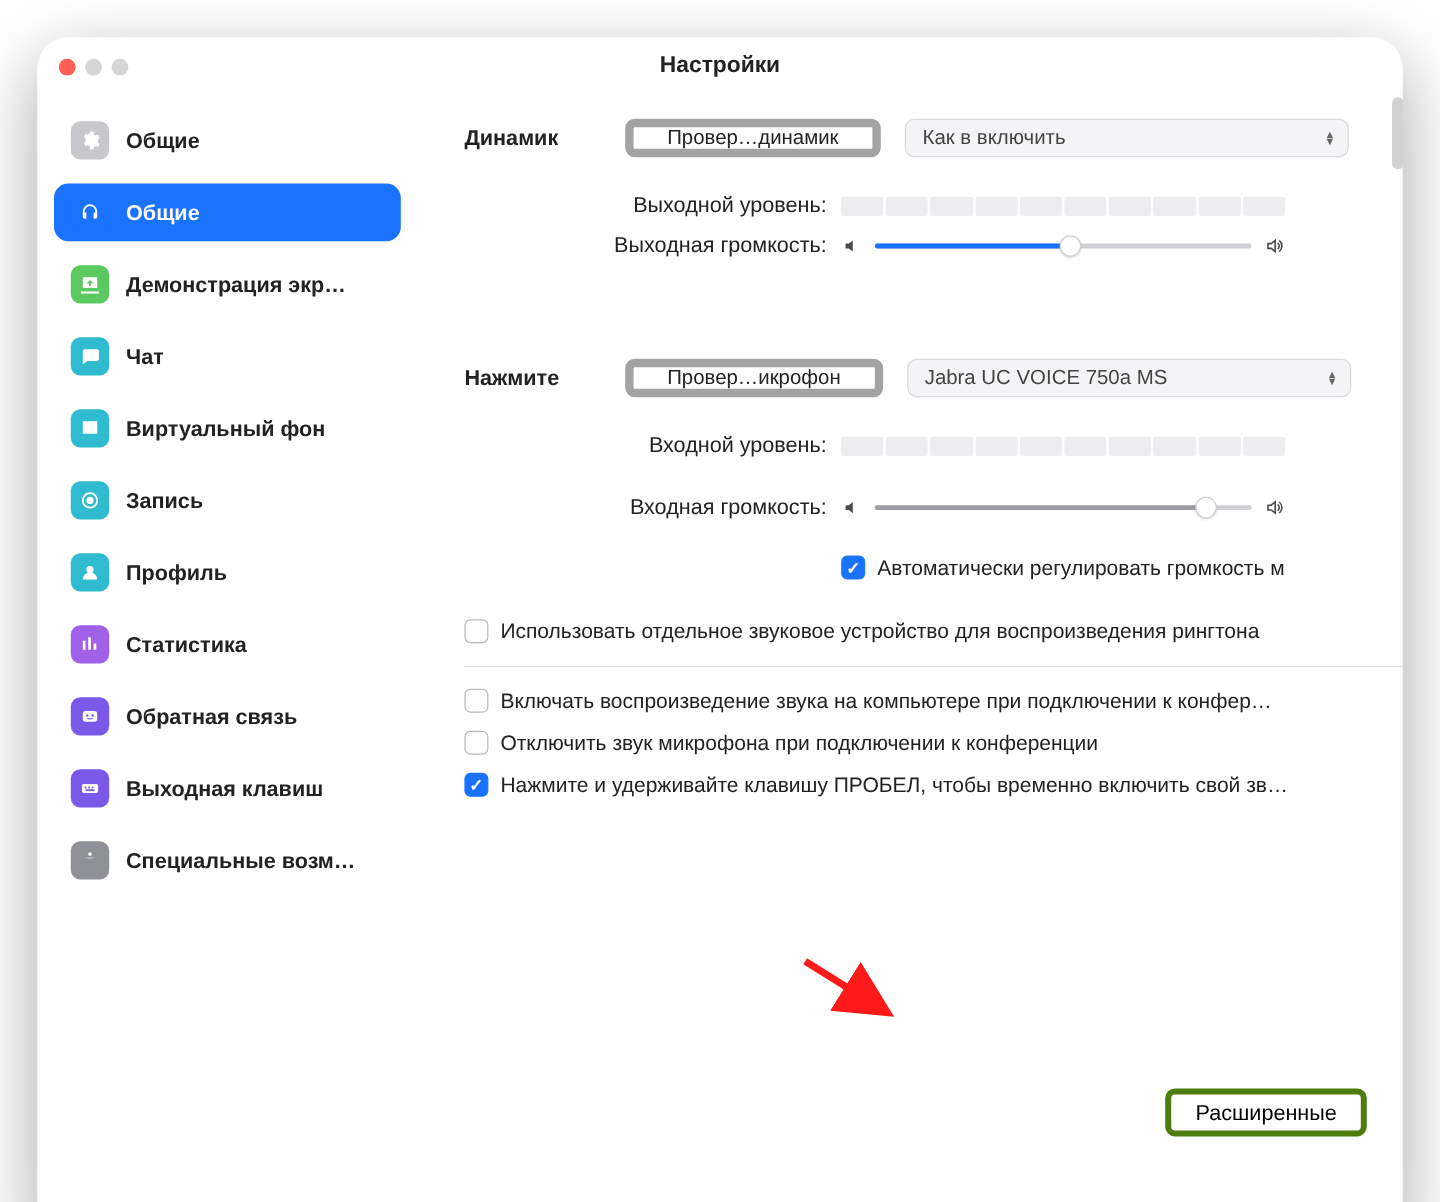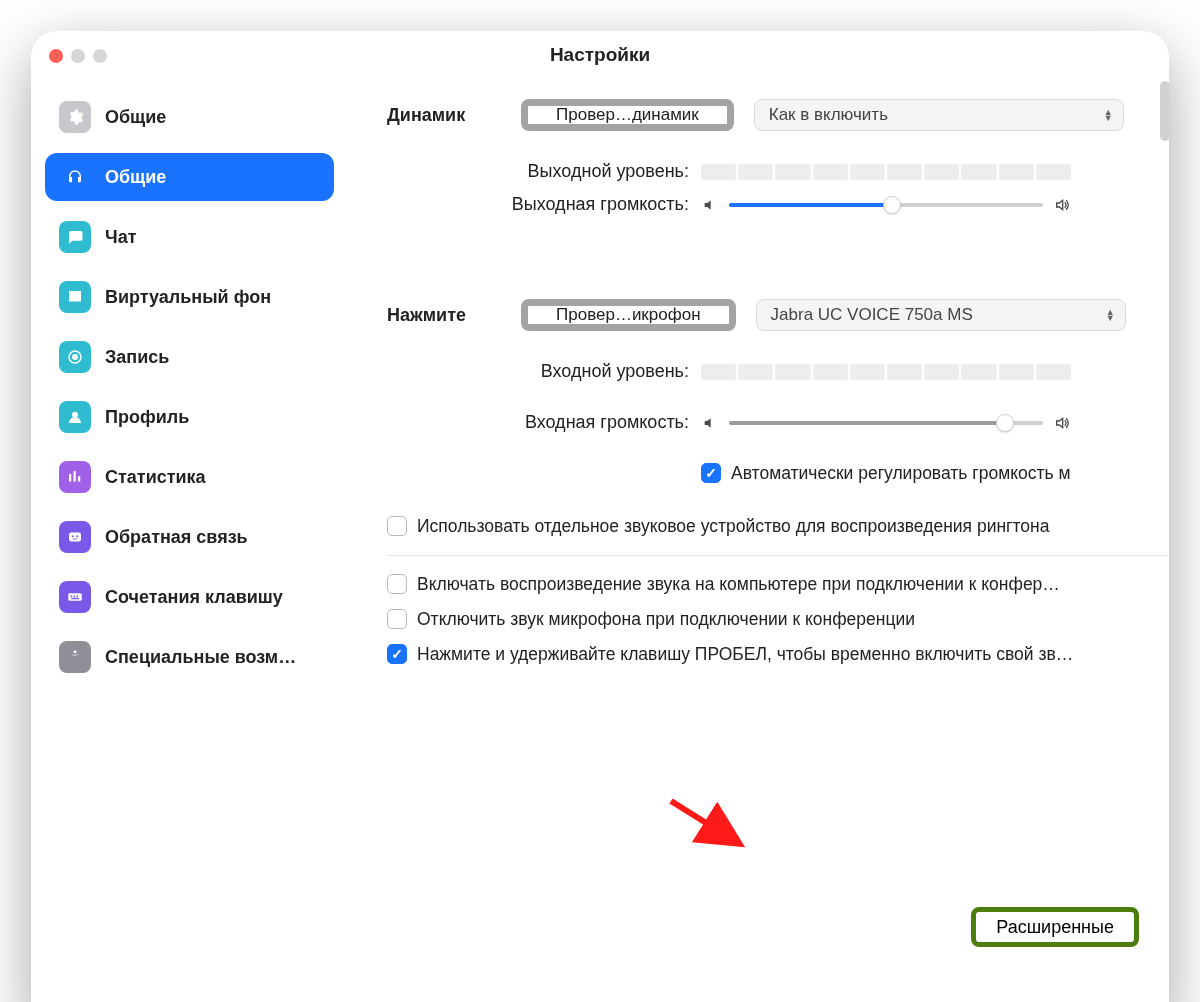--- a/index.html
+++ b/index.html
@@ -110,20 +110,28 @@
       </div>
       <div class="nav-item active">
         <span class="nav-icon ic-audio">
             <svg viewBox="0 0 24 24">
               <path d="M12 3a8 8 0 0 0-8 8v6a2 2 0 0 0 2 2h2v-7H6v-1a6 6 0 1 1 12 0v1h-2v7h2a2 2 0 0 0 2-2v-6a8 8 0 0 0-8-8z"></path>
             </svg>
           </span>
         <span class="nav-label">Общие</span>
       </div>
       <div class="nav-item">
+        <span class="nav-icon ic-share">
+            <svg viewBox="0 0 24 24">
+              <path d="M4 4h16v12H4zM12 7l-4 4h3v3h2v-3h3l-4-4zM2 20h20v2H2z"></path>
+            </svg>
+          </span>
+        <span class="nav-label">Демонстрация экр…</span>
+      </div>
+      <div class="nav-item">
         <span class="nav-icon ic-chat">
             <svg viewBox="0 0 24 24">
               <path d="M4 4h16a2 2 0 0 1 2 2v9a2 2 0 0 1-2 2H9l-5 4V6a2 2 0 0 1 2-2z"></path>
             </svg>
           </span>
         <span class="nav-label">Чат</span>
       </div>
       <div class="nav-item">
         <span class="nav-icon ic-vb">
             <svg viewBox="0 0 24 24">
@@ -172,21 +180,21 @@
       <div class="nav-item">
         <span class="nav-icon ic-keys">
             <svg viewBox="0 0 24 24">
               <rect x="3" y="7" width="18" height="10" rx="2"></rect>
               <rect x="6" y="10" width="2" height="2" fill="#7a58e8"></rect>
               <rect x="10" y="10" width="2" height="2" fill="#7a58e8"></rect>
               <rect x="14" y="10" width="2" height="2" fill="#7a58e8"></rect>
               <rect x="7" y="13" width="10" height="2" fill="#7a58e8"></rect>
             </svg>
           </span>
-        <span class="nav-label">Сочетания клавишу</span>
+        <span class="nav-label">Выходная клавиш</span>
       </div>
       <div class="nav-item">
         <span class="nav-icon ic-access">
             <svg viewBox="0 0 24 24">
               <circle cx="12" cy="5" r="2"></circle>
               <path d="M5 9l7 1 7-1M12 10v6m0 0-3 5m3-5 3 5"></path>
             </svg>
           </span>
         <span class="nav-label">Специальные возм…</span>
       </div>

